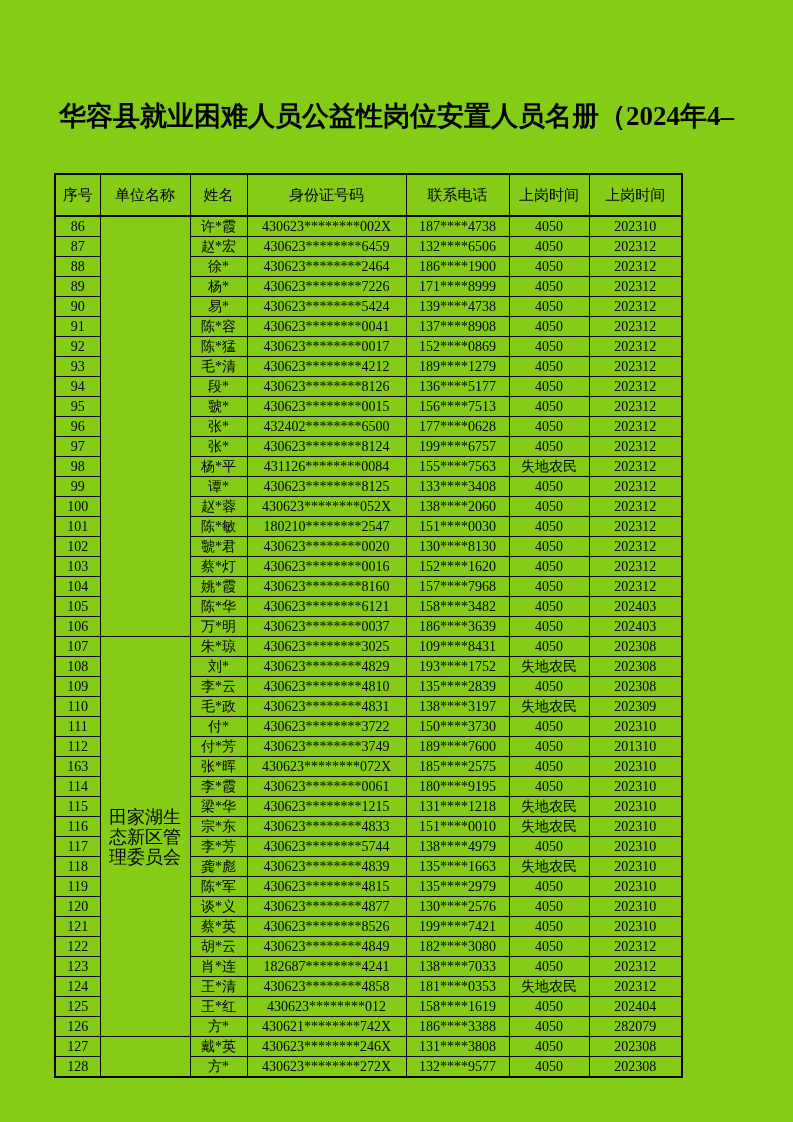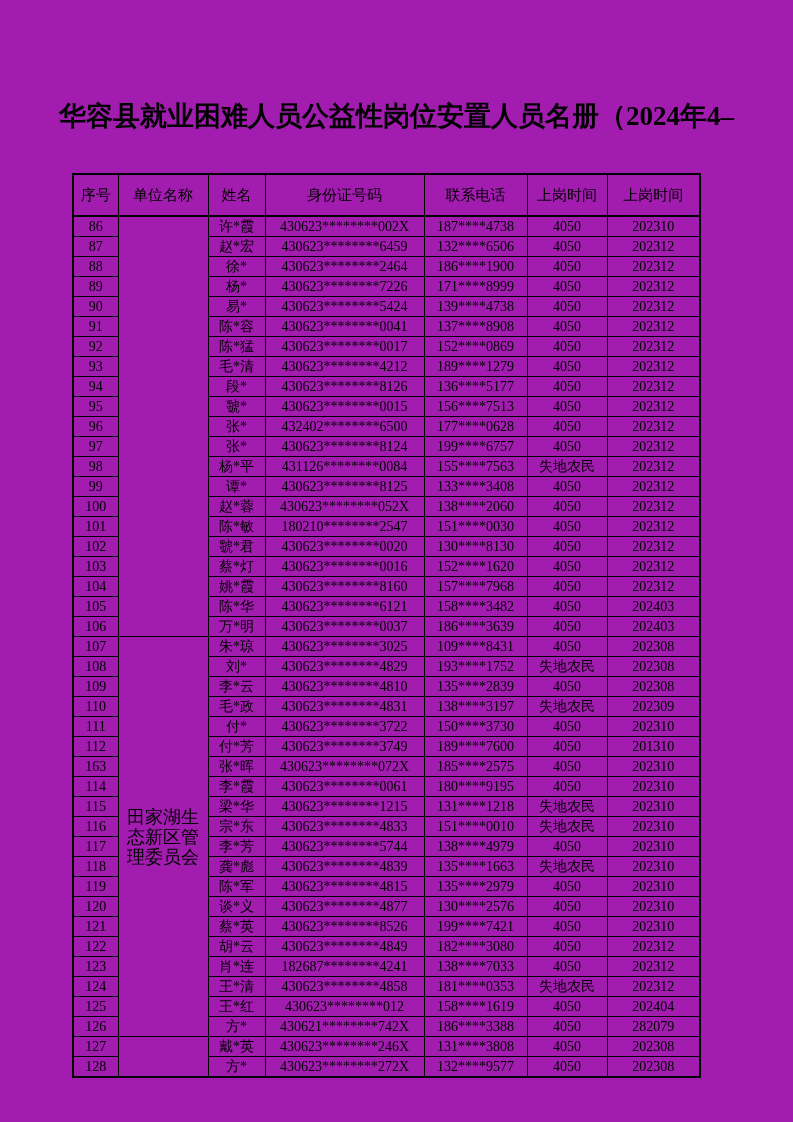--- a/index.html
+++ b/index.html
@@ -1,36 +1,36 @@
 <!DOCTYPE html>
 <html><head>
 <meta charset="utf-8">
 <style>
   html,body { margin:0; padding:0; background:#ffffff; }
   .page {
     position:relative;
     width:793px; height:1122px;
-    background:#a21caf;
+    background:#84cc16;
     color:#000;
     font-family:"Liberation Serif","DejaVu Serif",serif;
     overflow:hidden;
   }
   .doc-title {
     position:absolute;
     top:99px; left:40px; right:40px;
     text-align:center;
     font-weight:700;
     font-size:27px;
     line-height:34px;
     letter-spacing:0px;
     color:#000;
   }
   table.roster {
     position:absolute;
-    left:72px; top:173px;
+    left:54px; top:173px;
     width:627px;
     border-collapse:collapse;
     table-layout:fixed;
     border:2px solid #000;
   }
   .roster th, .roster td {
     border:1px solid #000;
     text-align:center;
     vertical-align:middle;
     padding:0;

